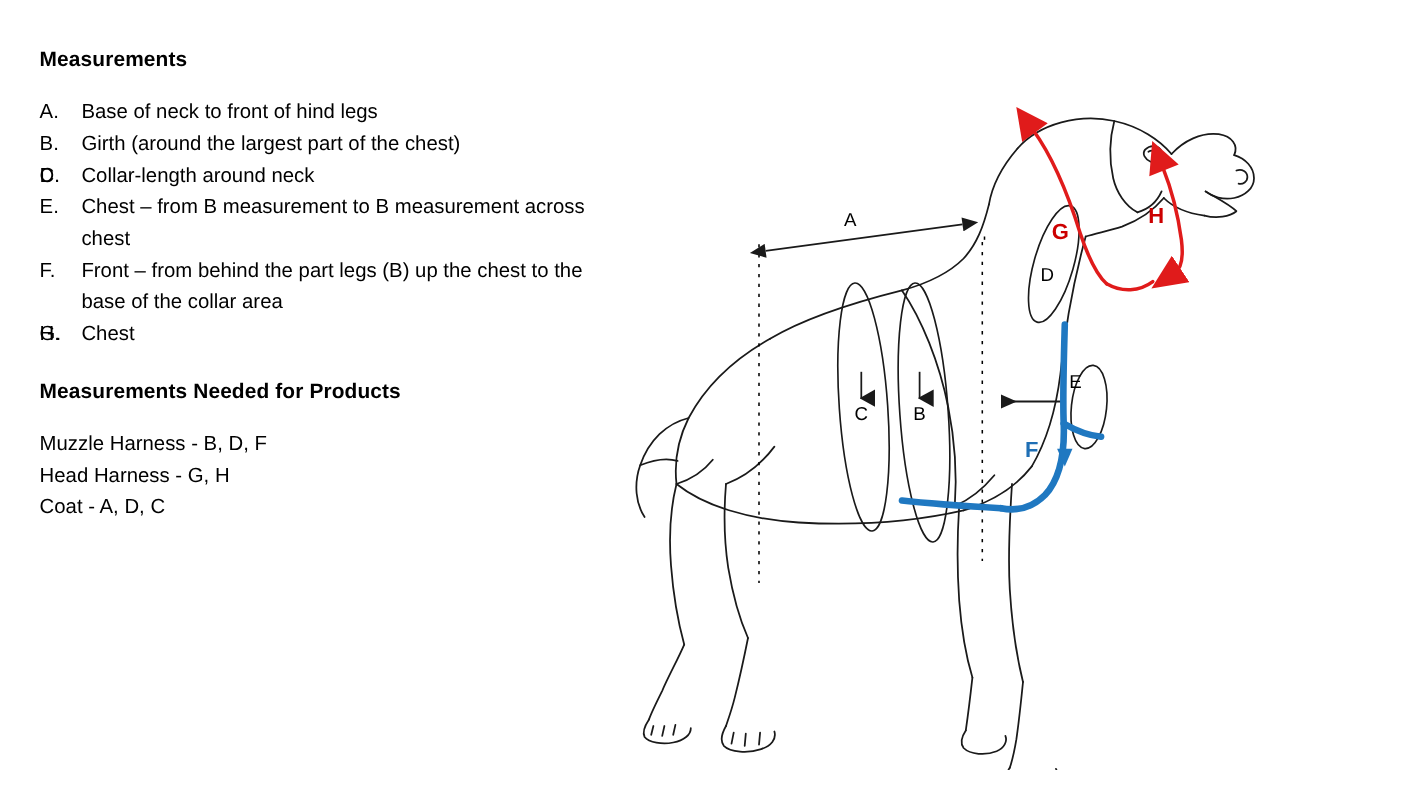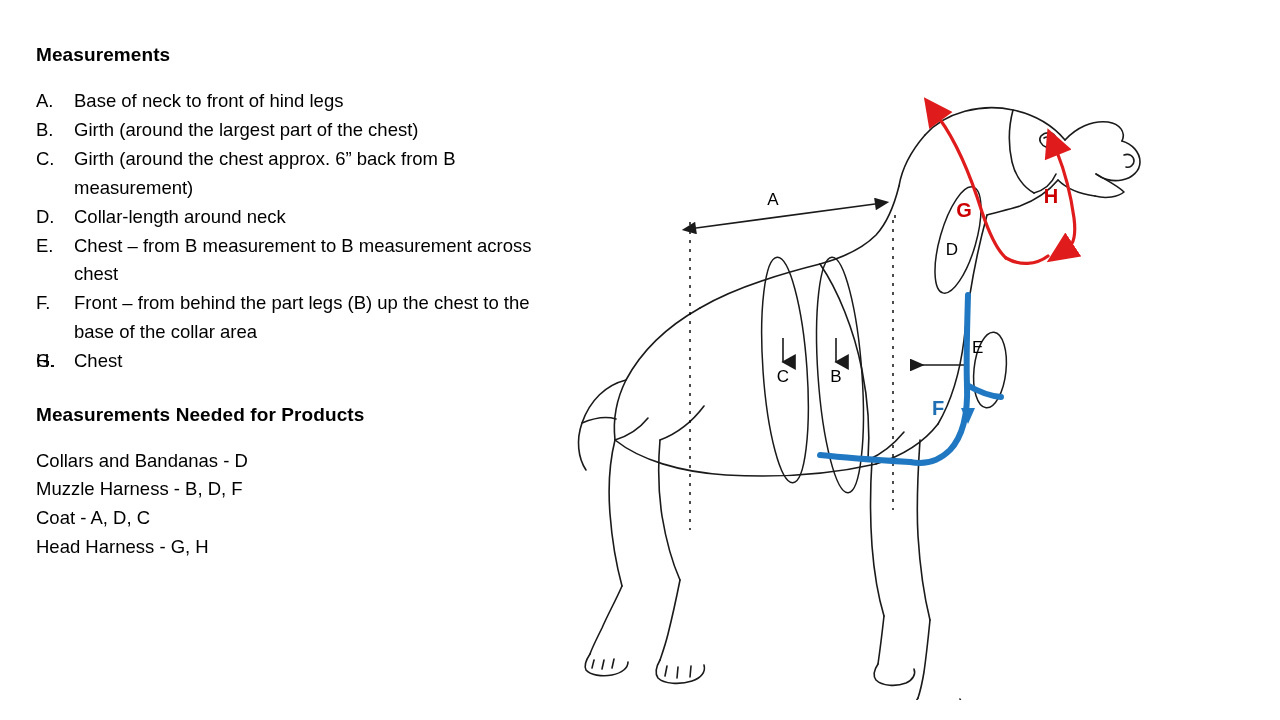--- a/index.html
+++ b/index.html
@@ -106,21 +106,20 @@
       <li>
         <span class="marker">A.</span>
         <span>Base of neck to front of hind legs</span>
       </li>
       <li>
         <span class="marker">B.</span>
         <span>Girth (around the largest part of the chest)</span>
       </li>
       <li>
         <span class="marker">C.</span>
-        <span>Girth (around the chest approx. 6” back from B measurement)</span>
       </li>
       <li>
         <span class="marker">D.</span>
         <span>Collar-length around neck</span>
       </li>
       <li>
         <span class="marker">E.</span>
         <span>Chest – from B measurement to B measurement across chest</span>
       </li>
       <li>
@@ -132,24 +131,23 @@
       </li>
       <li>
         <span class="marker">H.</span>
         <span>Chest</span>
       </li>
     </ol>
 
     <div class="heading second">Measurements Needed for Products</div>
 
     <ul class="product-list">
-      <li>Collars and Bandanas - D</li>
       <li>Muzzle Harness - B, D, F</li>
+      <li>Head Harness - G, H</li>
       <li>Coat - A, D, C</li>
-      <li>Head Harness - G, H</li>
     </ul>
   </div>
 
   <div class="diagram">
     <svg width="720" height="660" viewBox="0 0 720 660" xmlns="http://www.w3.org/2000/svg">
 
       <defs>
         <marker id="arrL" markerWidth="10" markerHeight="8" refX="9" refY="4" orient="auto">
           <path d="M9,0 L0,4 L9,8 z" fill="#1a1a1a"></path>
         </marker>

